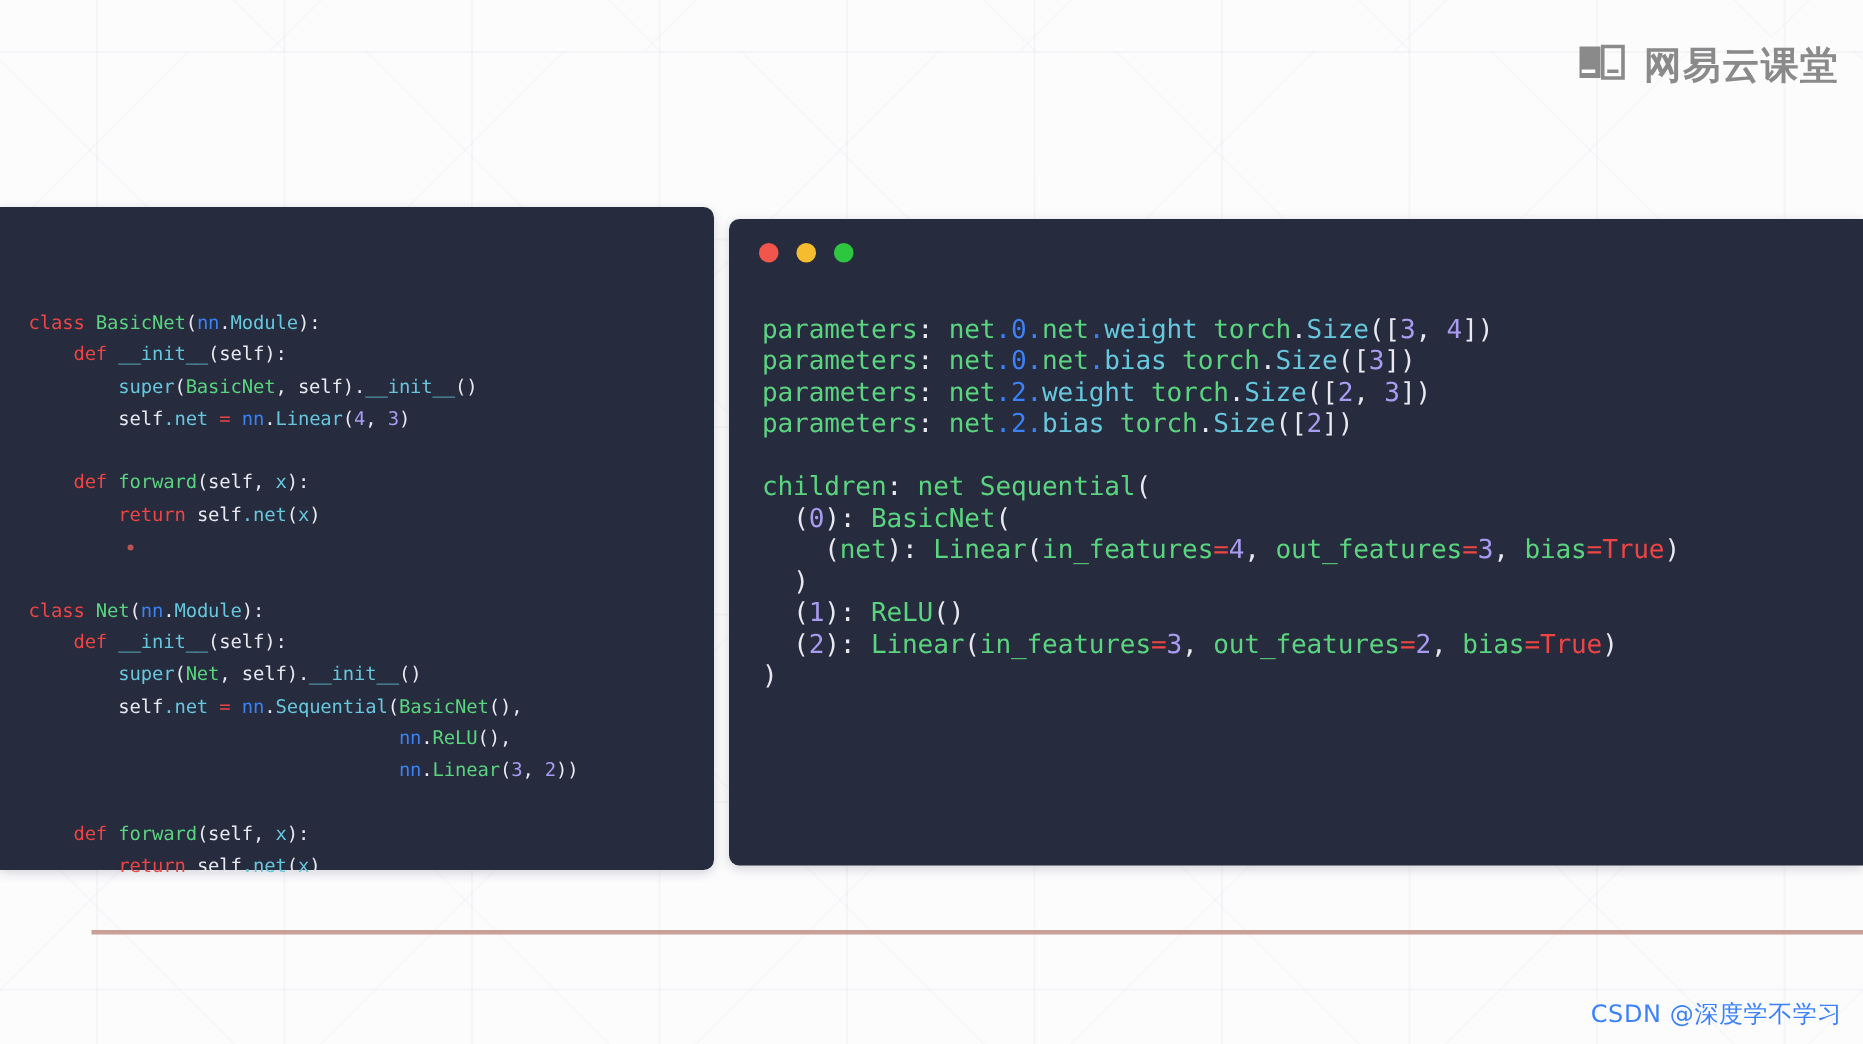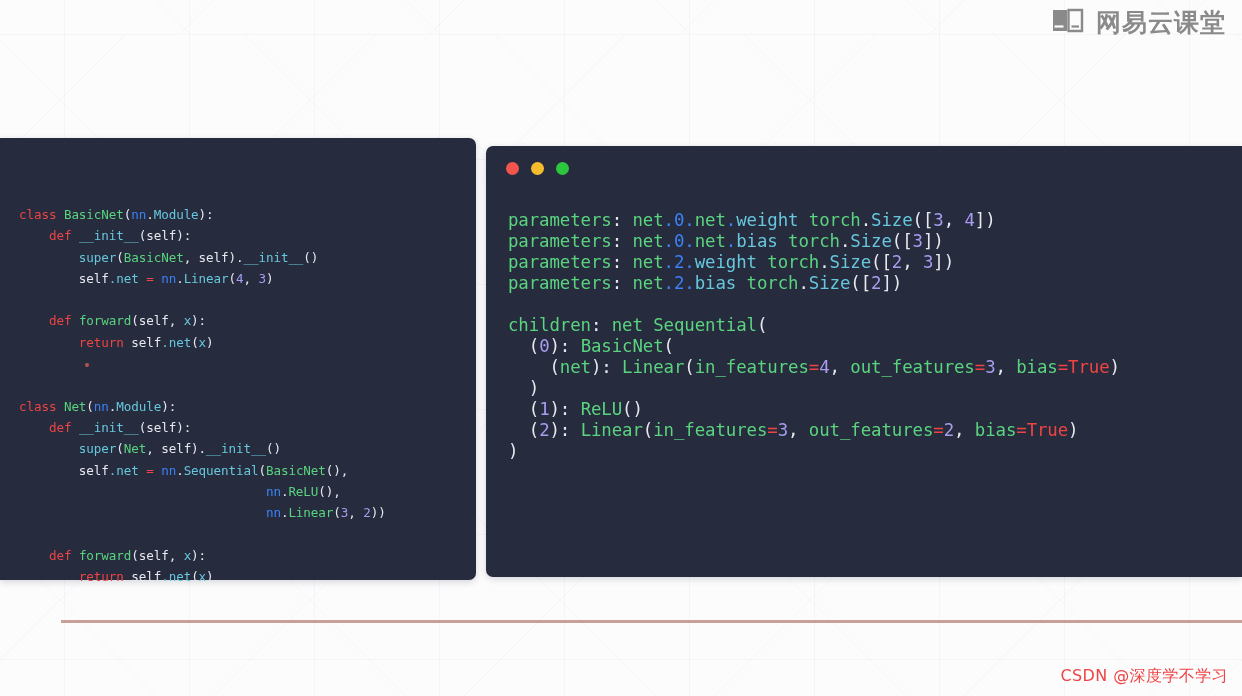--- a/index.html
+++ b/index.html
@@ -25,21 +25,21 @@
   #bg-diag{
     position:absolute;left:0;top:0;width:1242px;height:696px;
     background-image:
       repeating-linear-gradient(45deg, rgba(120,130,175,.05) 0 1px, transparent 1px 176.8px),
       repeating-linear-gradient(-45deg, rgba(120,130,175,.05) 0 1px, transparent 1px 176.8px);
     background-position:-61px 34px;
   }
 
   
   #brand{
-    position:absolute;right:16px;top:7px;
+    position:absolute;right:16px;top:28px;
     display:flex;align-items:center;gap:11px;z-index:5;
   }
   #brand svg{display:block;}
   #brand .brand-text{
     font-family:"DejaVu Sans", sans-serif;
     font-size:25px;font-weight:bold;color:#8a8a8a;
     letter-spacing:1px;line-height:1;
   }
 
   
@@ -99,21 +99,21 @@
   
   #divider{
     position:absolute;left:61px;top:620px;width:1181px;height:3px;
     background:#c08f86;opacity:.85;z-index:2;
   }
 
   
   #watermark{
     position:absolute;right:14px;bottom:9px;
     font-family:"DejaVu Sans", sans-serif;
-    font-size:16px;color:#ef4444;letter-spacing:.4px;
+    font-size:16px;color:#3b82f6;letter-spacing:.4px;
     z-index:6;white-space:nowrap;
   }
 </style>
 </head>
 <body>
 
 <div id="bg-pattern">
   <div id="bg-grid"></div>
   <div id="bg-diag"></div>
 </div>

